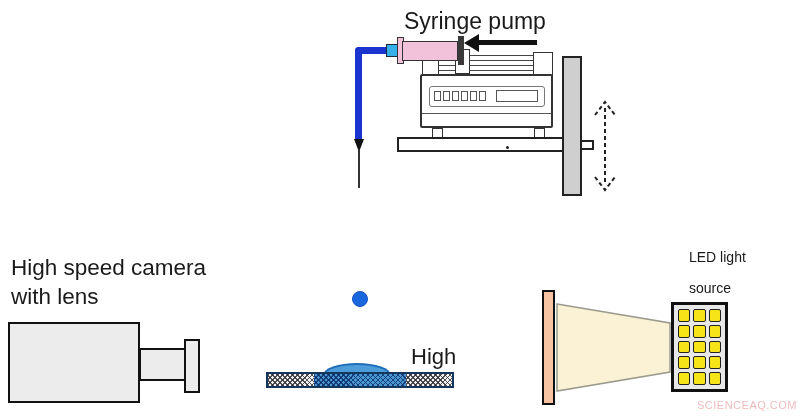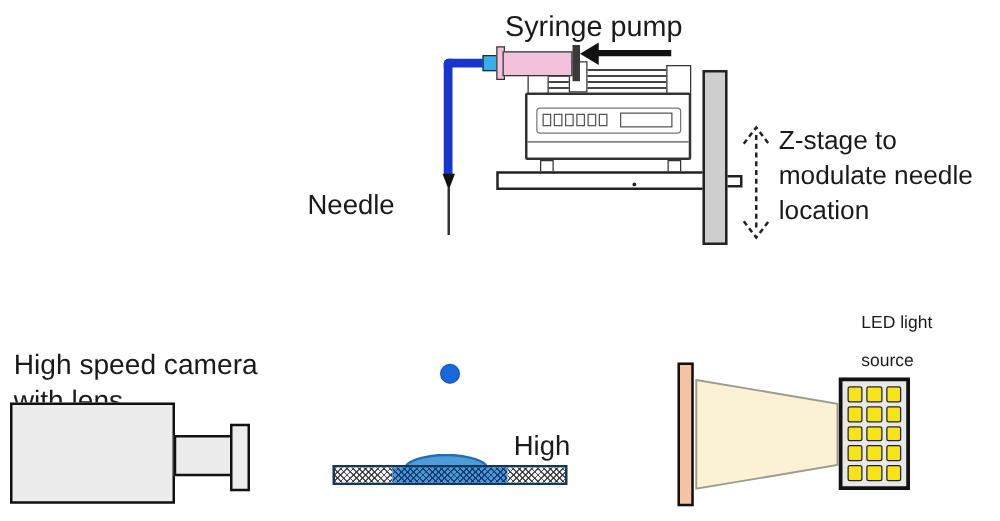--- a/index.html
+++ b/index.html
@@ -57,21 +57,21 @@
   .hatch{height:100%;}
   .hatch-gray{width:46px;
     background-image:repeating-linear-gradient(45deg,rgba(40,40,45,.8) 0 1px,transparent 1px 3.5px),
                      repeating-linear-gradient(135deg,rgba(40,40,45,.8) 0 1px,transparent 1px 3.5px);
     background-color:#f2f2f2;}
   .hatch-blue{flex:1;
     background-image:repeating-linear-gradient(45deg,rgba(8,45,100,.8) 0 1px,transparent 1px 3.5px),
                      repeating-linear-gradient(135deg,rgba(8,45,100,.8) 0 1px,transparent 1px 3.5px);}
 
   
-  .camera-label{left:11px;top:253px;font-size:22.5px;line-height:29px;margin-top:24px;}
+  .camera-label{left:11px;top:253px;font-size:22.5px;line-height:29px;}
   .camera-body{left:8px;top:322px;width:132px;height:81px;border:2.5px solid #111;}
   .camera-barrel{left:139px;top:348px;width:47px;height:33px;border:2.5px solid #111;}
   .camera-front{left:184px;top:339px;width:16px;height:54px;border:2.5px solid #111;}
 
   
   .diffuser-label{left:520px;top:254px;font-size:22px;}
   .led-label{left:689px;top:242px;font-size:14px;line-height:31px;}
   .beam-svg{left:554px;top:299px;}
   .diffuser{left:542px;top:290px;width:13px;height:115px;border:2px solid #111;}
   .led-panel{left:671px;top:302px;width:57px;height:90px;background:#e8e8e8;border:3px solid #111;
@@ -120,25 +120,21 @@
   <div class="abs platform"></div>
   <div class="abs platform-stub"></div>
   <div class="abs screw-dot"></div>
   <div class="abs z-stage-bar" style="background-color: rgb(207, 207, 207);"></div>
 
   <svg class="abs z-arrow-svg" width="32" height="96">
     <line x1="15" y1="10" x2="15" y2="86" stroke="#222" stroke-width="2" stroke-dasharray="4,3"></line>
     <polyline points="5,17 15,4 25,17" fill="none" stroke="#222" stroke-width="2" stroke-dasharray="4,3"></polyline>
     <polyline points="5,79 15,92 25,79" fill="none" stroke="#222" stroke-width="2" stroke-dasharray="4,3"></polyline>
   </svg>
-  <div class="lbl z-stage-label">Z-stage to
-modulate needle
-location</div>
 
-  <div class="lbl needle-label">Needle</div>
   <div class="abs needle-cone"></div>
   <div class="abs needle-line"></div>
 
   <div class="abs droplet" style="background-color: rgb(26, 102, 221);"></div>
 
   <div class="lbl mask-label">High</div>
   <div class="abs drop-cap" style="background-color: rgb(77, 158, 216);"></div>
   <div class="abs mask-strip">
     <div class="hatch hatch-gray"></div>
     <div class="hatch hatch-blue" style="background-color: rgb(74, 151, 212);"></div>
@@ -169,13 +165,14 @@
       <div class="led-cell" style="background-color: rgb(246, 228, 24);"></div>
       <div class="led-cell" style="background-color: rgb(246, 228, 24);"></div>
       <div class="led-cell" style="background-color: rgb(246, 228, 24);"></div>
       <div class="led-cell" style="background-color: rgb(246, 228, 24);"></div>
       <div class="led-cell" style="background-color: rgb(246, 228, 24);"></div>
       <div class="led-cell" style="background-color: rgb(246, 228, 24);"></div>
       <div class="led-cell" style="background-color: rgb(246, 228, 24);"></div>
       <div class="led-cell" style="background-color: rgb(246, 228, 24);"></div>
     </div>
 
+  <div class="lbl watermark">SCIENCEAQ.COM</div>
 </div>
 
 </body></html>

